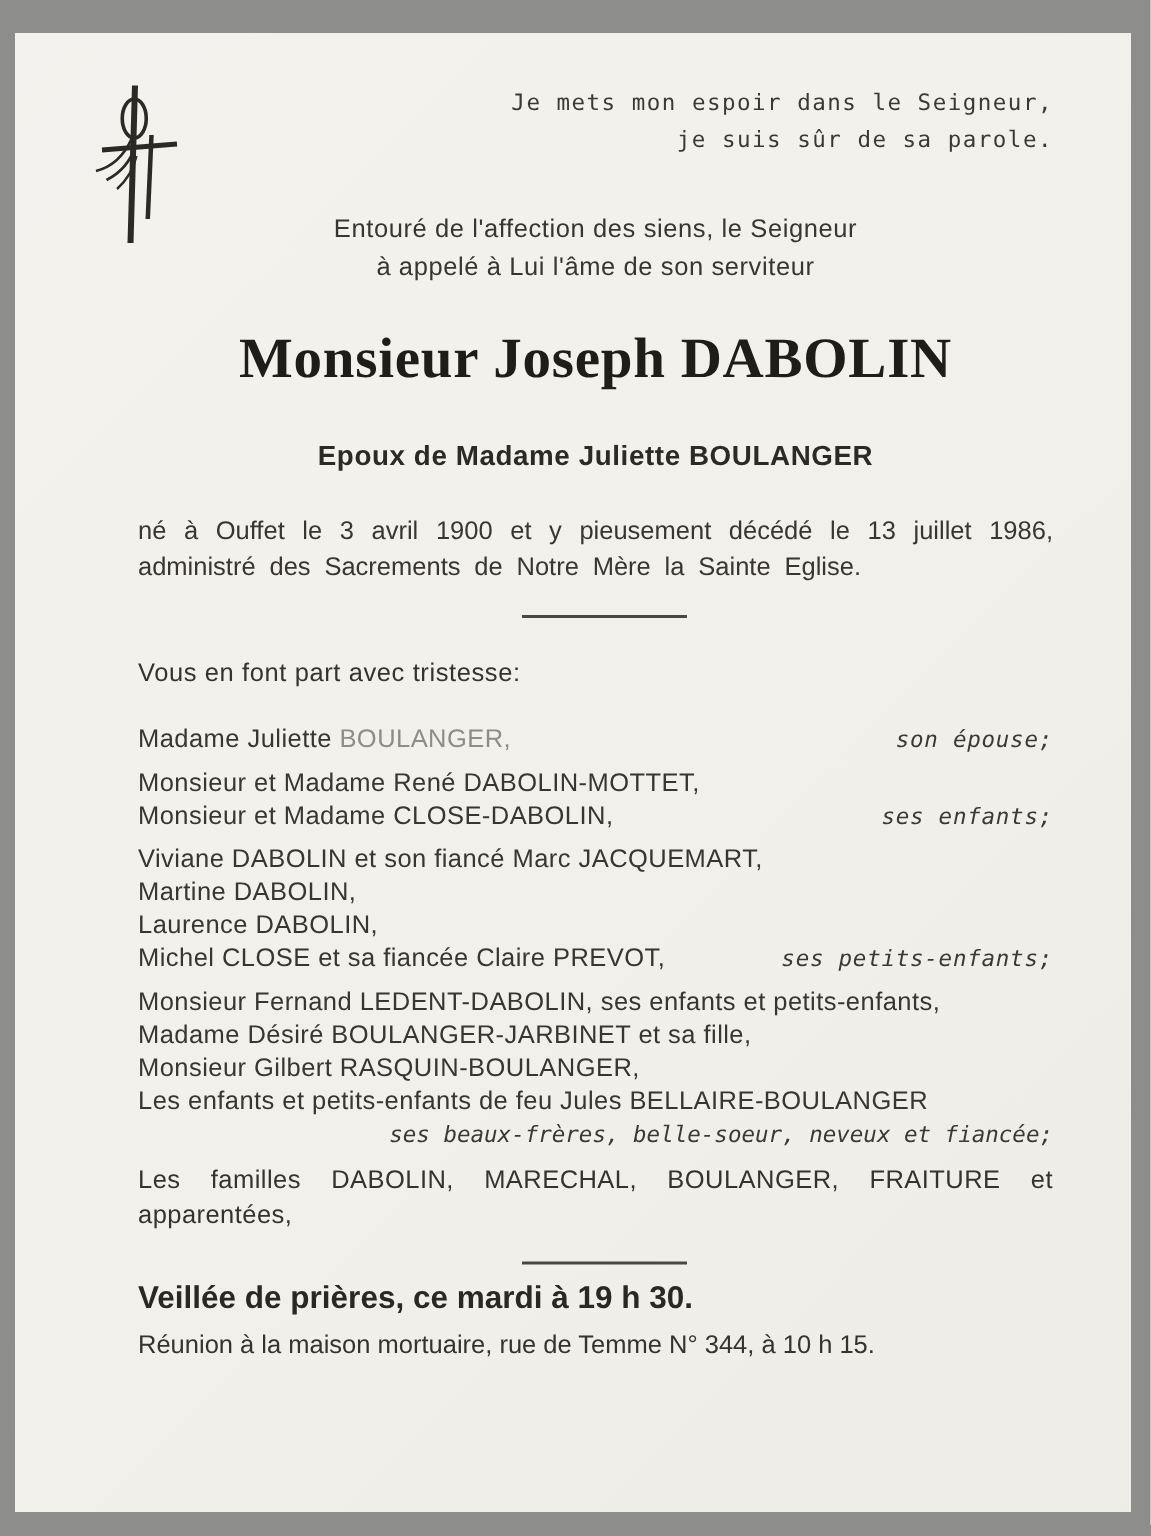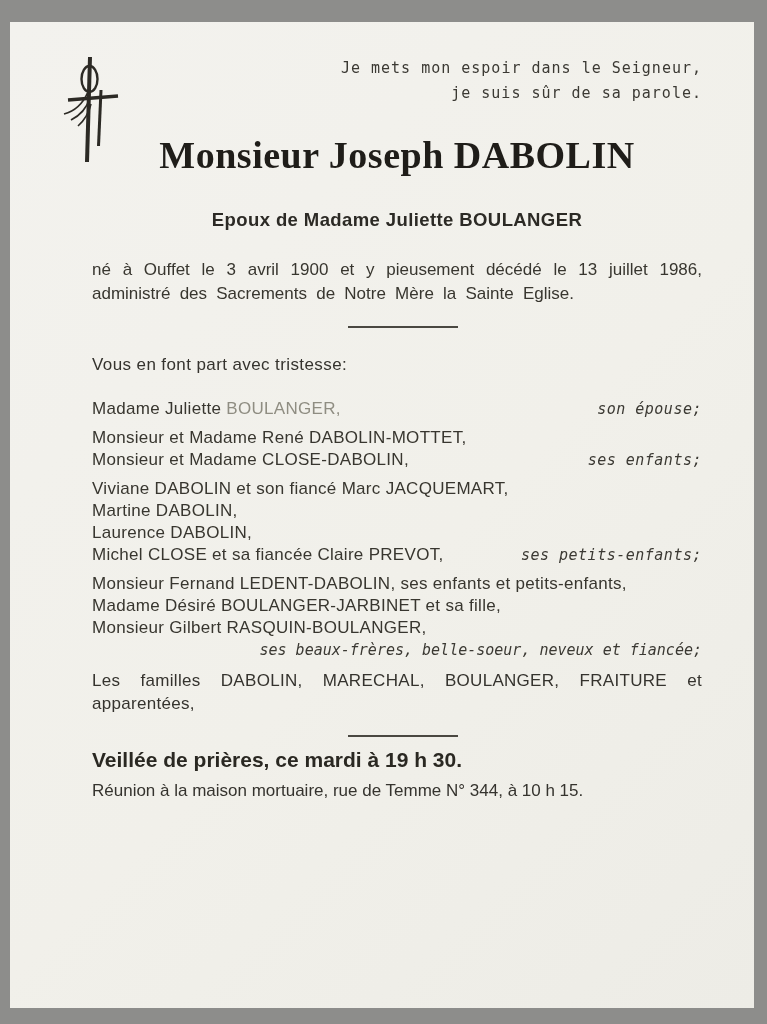--- a/index.html
+++ b/index.html
@@ -93,20 +93,24 @@
       <path d="M18 72 Q 28 63 31 50" stroke="#2c2a25" stroke-width="1.6"></path>
     </svg>
 
     <div class="content">
 
       <div class="epigraph">
         <p>Je mets mon espoir dans le Seigneur,</p>
         <p>je suis sûr de sa parole.</p>
       </div>
 
+      <div class="intro">
+        <p>Entouré de l'affection des siens, le Seigneur</p>
+        <p>à appelé à Lui l'âme de son serviteur</p>
+      </div>
 
       <h1 class="main-title">Monsieur Joseph DABOLIN</h1>
 
       <h2 class="spouse-line">Epoux de Madame Juliette BOULANGER</h2>
 
       <p class="bio">né à Ouffet le 3 avril 1900 et y pieusement décédé le 13 juillet 1986, administré des Sacrements de Notre Mère la Sainte Eglise.</p>
 
       <hr class="divider">
 
       <p class="announce-heading">Vous en font part avec tristesse:</p>
@@ -131,20 +135,21 @@
         <div class="mourner-line">
           <span>Michel CLOSE et sa fiancée Claire PREVOT,</span>
           <span class="relation">ses petits-enfants;</span>
         </div>
       </div>
 
       <div class="group">
         <div class="mourner-line">Monsieur Fernand LEDENT-DABOLIN, ses enfants et petits-enfants,</div>
         <div class="mourner-line">Madame Désiré BOULANGER-JARBINET et sa fille,</div>
         <div class="mourner-line">Monsieur Gilbert RASQUIN-BOULANGER,</div>
+        <div class="mourner-line">Les enfants et petits-enfants de feu Jules BELLAIRE-BOULANGER</div>
         <div class="relation-line">ses beaux-frères, belle-soeur, neveux et fiancée;</div>
       </div>
 
       <p class="families">Les familles DABOLIN, MARECHAL, BOULANGER, FRAITURE et apparentées,</p>
 
       <hr class="divider">
 
 
       <p class="bold-line">Veillée de prières, ce mardi à 19 h 30.</p>
 

